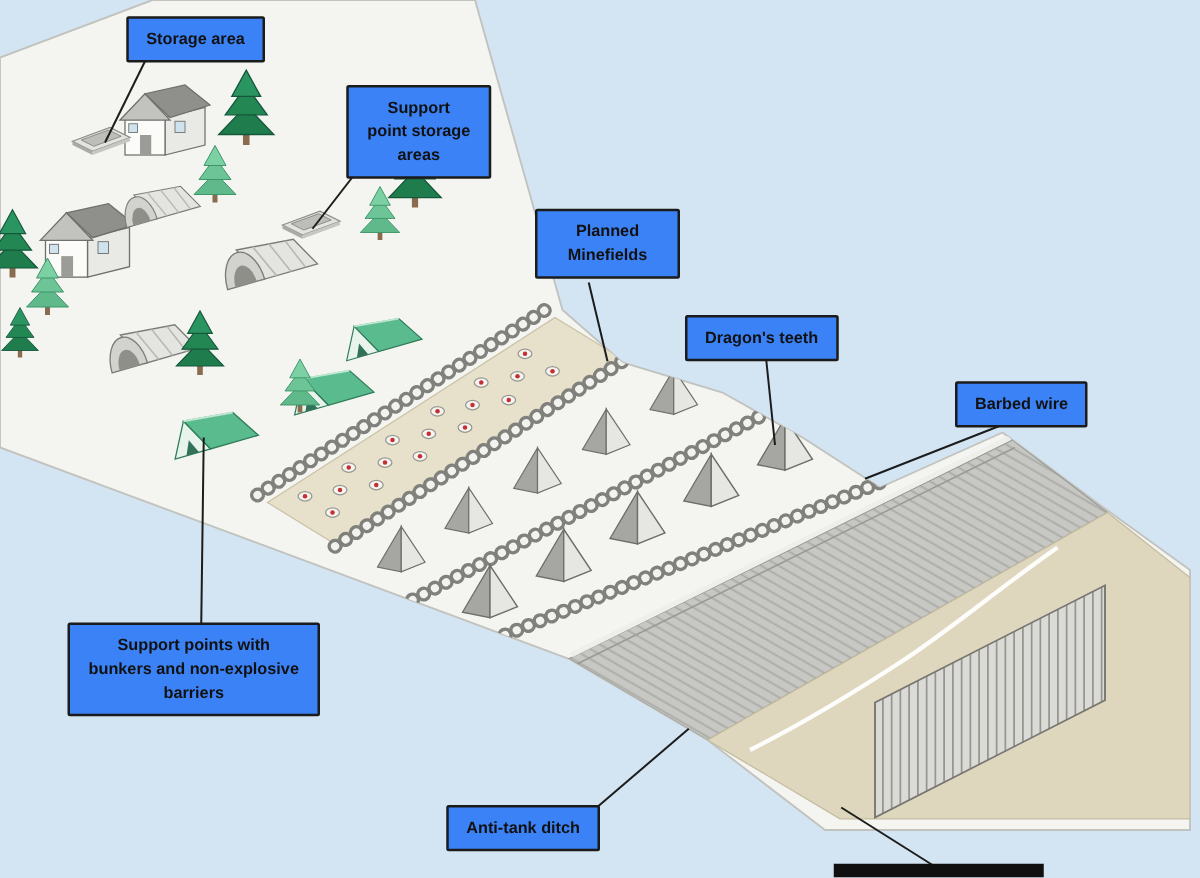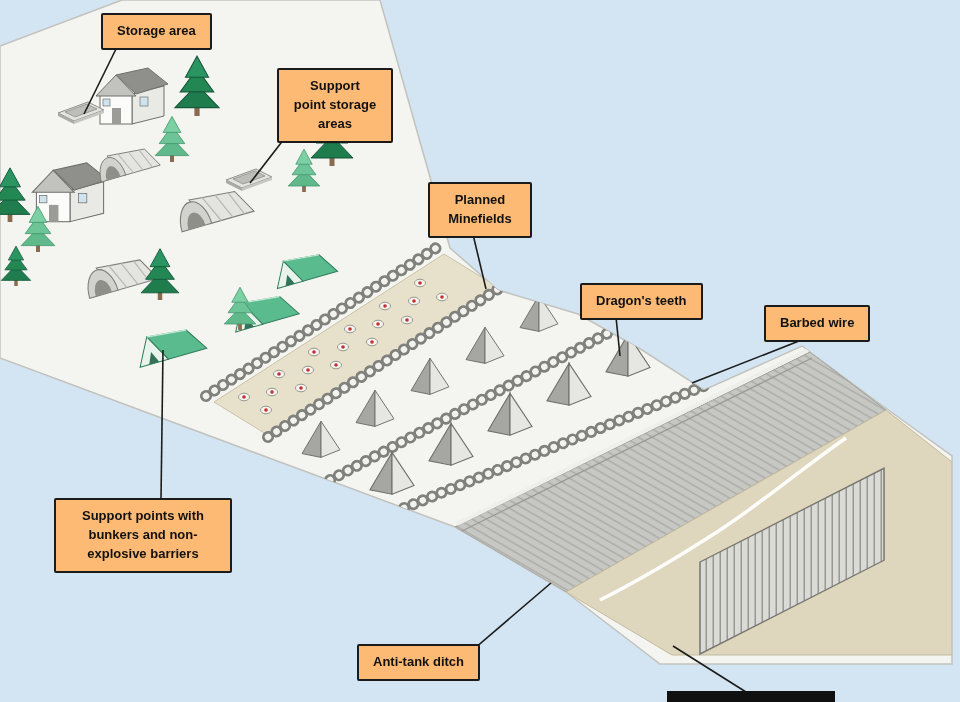--- a/index.html
+++ b/index.html
@@ -1,27 +1,27 @@
 <!DOCTYPE html>
 <html><head>
 <meta charset="utf-8">
 <style>
   html,body{margin:0;padding:0;background:#d3e5f2;}
   .stage{position:relative;width:960px;height:702px;overflow:hidden;
          font-family:"Liberation Sans",sans-serif;}
   .stage svg{position:absolute;left:0;top:0;}
-  .lbl{position:absolute;background:#fdba74;border:2px solid #1b1b1b;border-radius:2px;
+  .lbl{position:absolute;background:#3b82f6;border:2px solid #1b1b1b;border-radius:2px;
        font:700 13px/1.45 "Liberation Sans",sans-serif;color:#111;text-align:center;
        padding:7px 14px;box-sizing:border-box;white-space:normal;}
   #lbl-storage{left:101px;top:13px;}
   #lbl-support-storage{left:277px;top:68px;width:116px;}
-  #lbl-minefields{left:428px;top:182px;width:104px;}
-  #lbl-dragons{left:580px;top:252px;margin-top:31px;}
+  #lbl-minefields{left:428px;top:167px;width:116px;}
+  #lbl-dragons{left:548px;top:252px;}
   #lbl-barbed{left:764px;top:305px;}
-  #lbl-bunkers{left:54px;top:498px;width:178px;}
+  #lbl-bunkers{left:54px;top:498px;width:202px;}
   #lbl-ditch{left:317px;top:644px;margin-left:40px;}
   #cutoff-label{position:absolute;left:667px;top:691px;width:168px;height:11px;
        background:#101010;border:0;padding:0;}
   .coil-o{fill:none;stroke:#80807c;stroke-width:12;stroke-linecap:round;stroke-dasharray:0.1 10;}
   .coil-i{fill:none;stroke:#f2f2ee;stroke-width:6.5;stroke-linecap:round;stroke-dasharray:0.1 10;}
 </style>
 </head>
 <body>
 
 <div class="stage">

